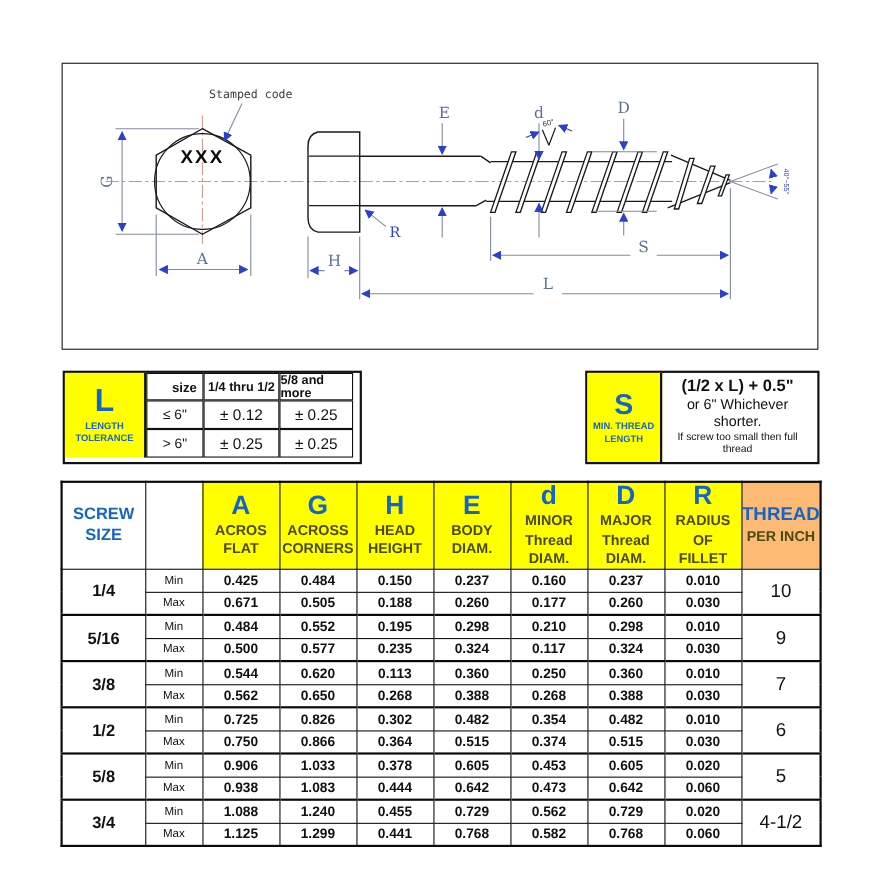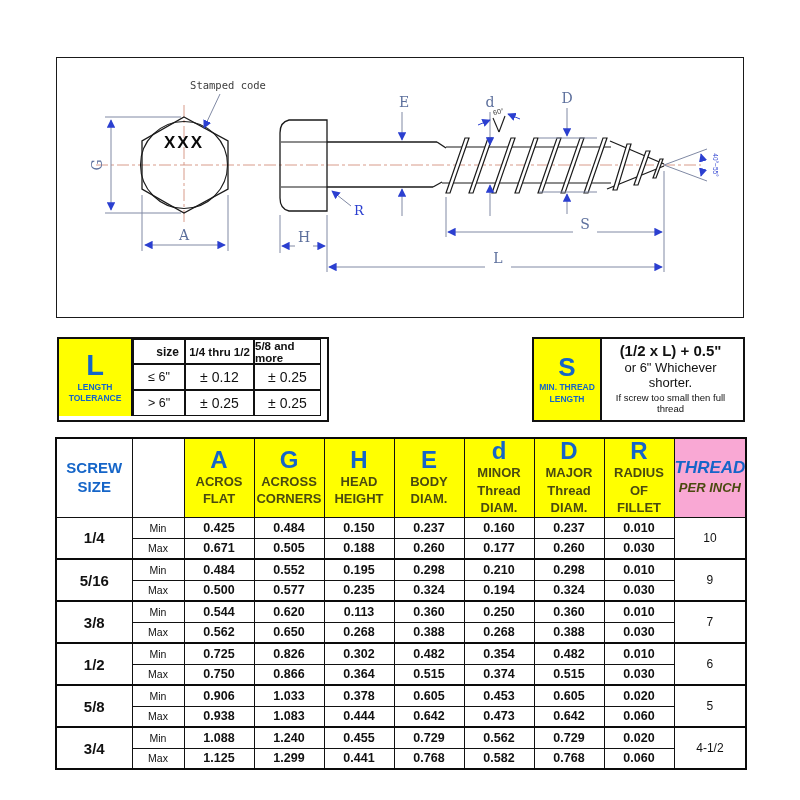--- a/index.html
+++ b/index.html
@@ -50,26 +50,26 @@
   table.main{position:absolute;left:55px;top:437px;border-collapse:collapse;table-layout:fixed;
              border:2.5px solid #0a0a0a;}
   table.main td{border:1.4px solid #111;text-align:center;vertical-align:middle;padding:0;}
   table.main tr.hdr{height:68px;}
   table.main tr.r{height:21px;}
   td.hcorner{background:#fff;}
   .corner-line{color:#1565c8;font-weight:bold;font-size:15px;line-height:1.25;}
   td.hletter{background:#ffff00;}
   .hl-big{color:#1565c8;font-weight:bold;font-size:24px;line-height:1;}
   .hl-sub{color:#4a4a10;font-weight:bold;font-size:13px;line-height:1.35;margin-top:1px;}
-  td.hthread{background:#f9a8d4;font-style:italic;}
+  td.hthread{background:#fdba74;}
   .hthread-big{color:#1565c8;font-weight:bold;font-size:17px;line-height:1.1;}
   td.size-cell{font-weight:bold;font-size:15px;}
   td.mm{font-size:10.5px;}
   td.val{font-size:12.5px;font-weight:600;}
-  td.tpi{font-size:12px;margin-left:12px;}
+  td.tpi{font-size:17px;margin-left:12px;}
   tr.gstart td{border-top:2.3px solid #0a0a0a;}
   tr.rmax td{border-top:0.9px solid #444;}
 </style>
 </head>
 <body>
 
 <div class="page">
 
   <div class="panel">
     <svg width="686" height="237" viewBox="56 57 686 237">
@@ -295,21 +295,21 @@
           <td class="val">0.298</td>
           <td class="val">0.010</td>
           <td class="tpi" rowspan="2">9</td>
         </tr>
         <tr class="r rmax">
           <td class="mm">Max</td>
           <td class="val">0.500</td>
           <td class="val">0.577</td>
           <td class="val">0.235</td>
           <td class="val">0.324</td>
-          <td class="val">0.194</td>
+          <td class="val">0.117</td>
           <td class="val">0.324</td>
           <td class="val">0.030</td>
         </tr>
         <tr class="r rmin gstart">
           <td class="size-cell" rowspan="2">3/8</td>
           <td class="mm">Min</td>
           <td class="val">0.544</td>
           <td class="val">0.620</td>
           <td class="val">0.113</td>
           <td class="val">0.360</td>

